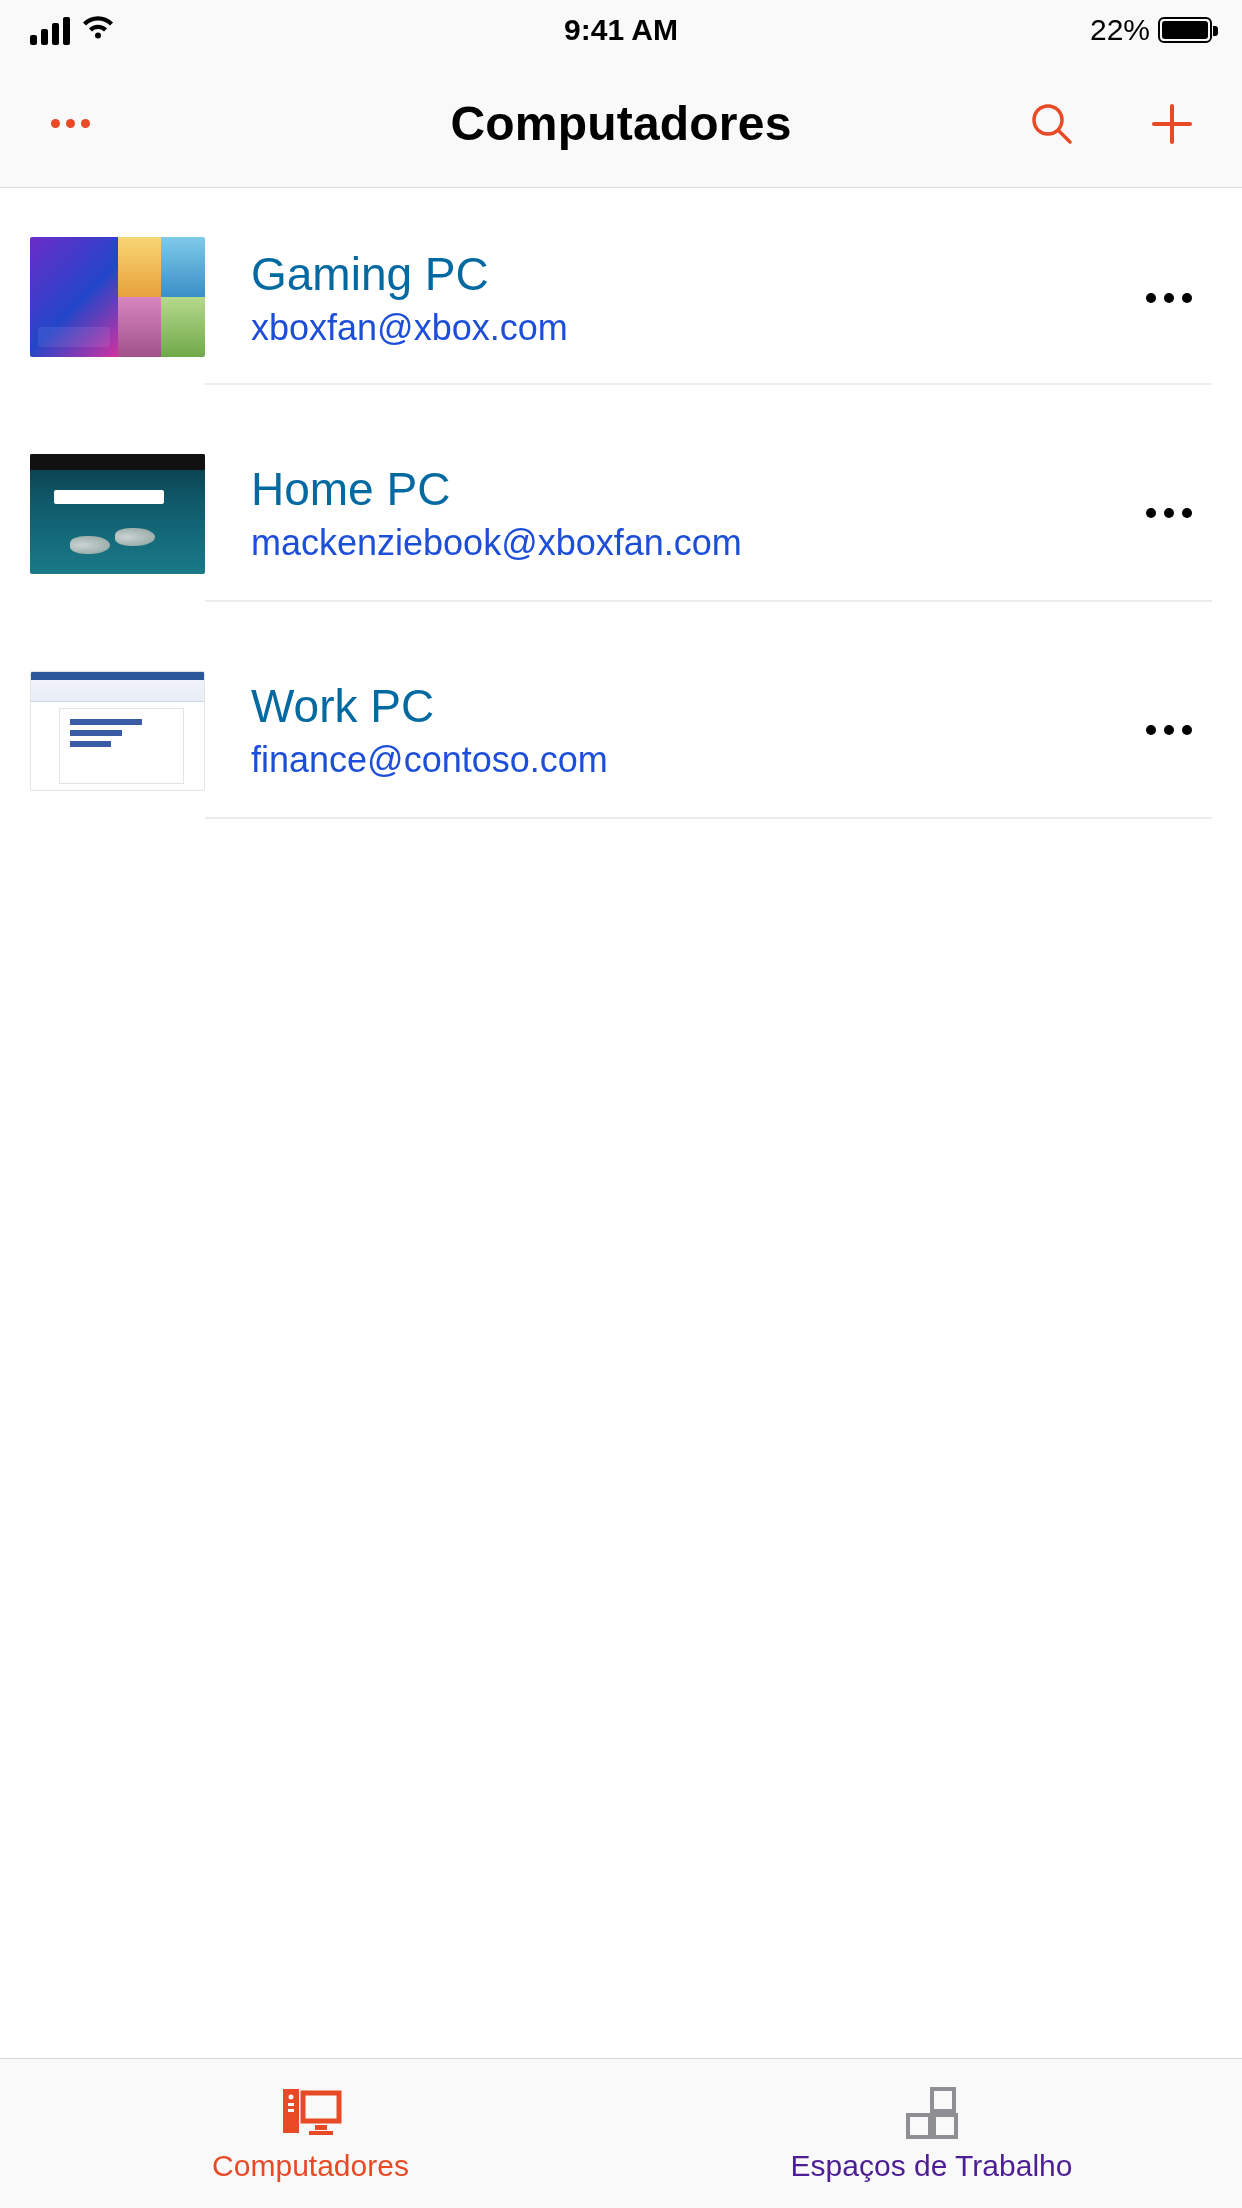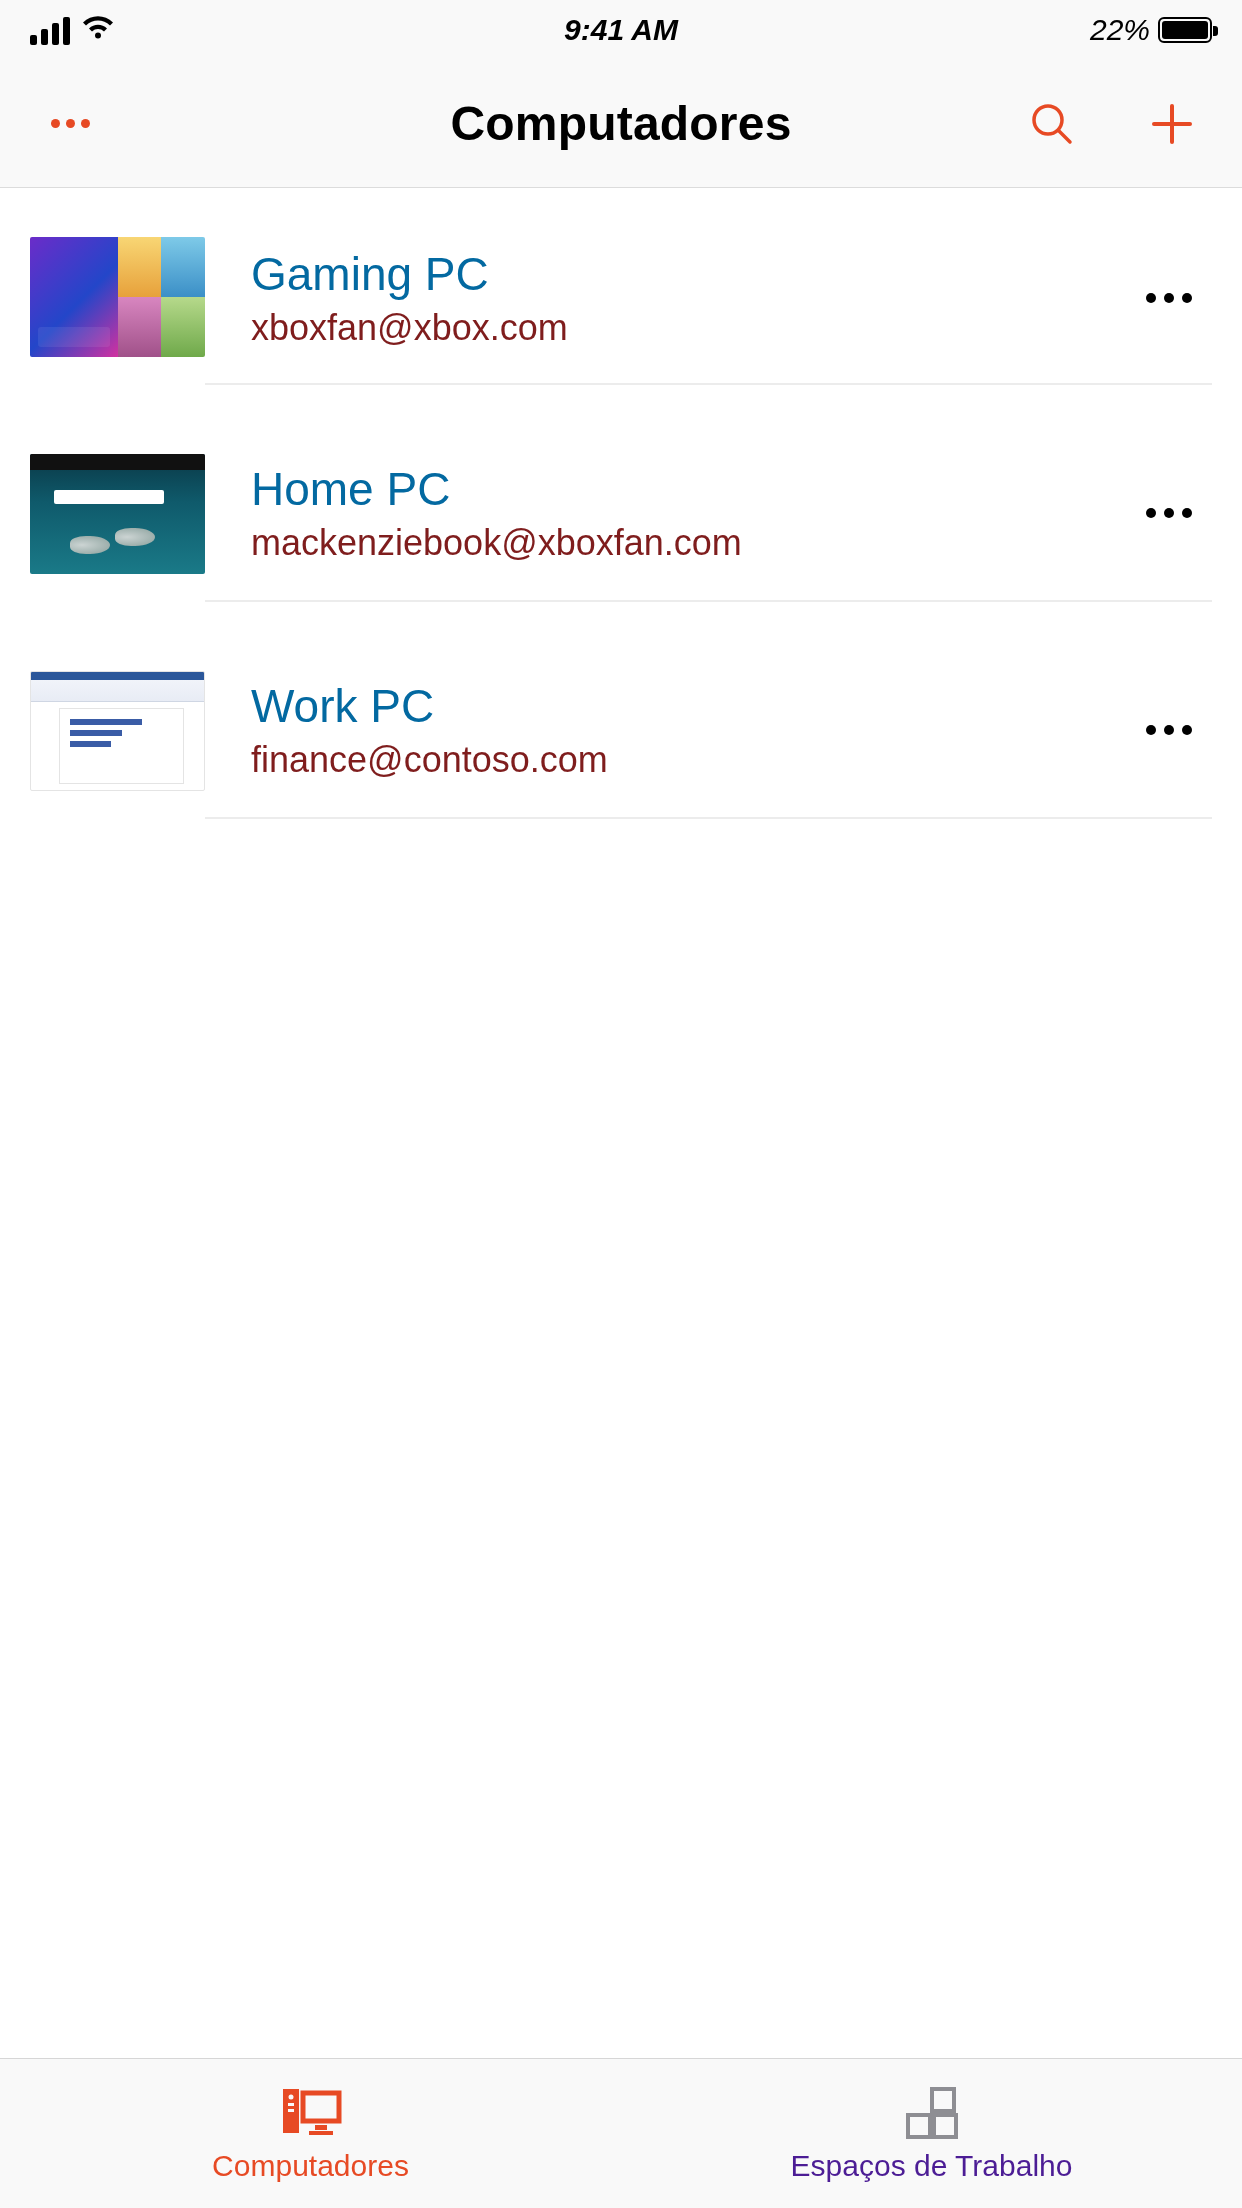--- a/index.html
+++ b/index.html
@@ -17,21 +17,20 @@
       flex-direction: column;
       overflow: hidden;
     }
     .status-bar {
       height: 60px;
       background: #f9f9f9;
       display: flex;
       align-items: center;
       justify-content: space-between;
       padding: 0 30px;
-      font-style: italic;
     }
     .status-left {
       display: flex;
       align-items: center;
       gap: 10px;
     }
     .signal-bars {
       display: flex;
       align-items: flex-end;
       gap: 4px;
@@ -251,21 +250,21 @@
     }
     .list-row:first-child .row-body { padding-top:4px; }
     .row-text .title {
       font-size: 46px;
       color:#0369a1;
       font-weight:400;
       margin-bottom:6px;
     }
     .row-text .subtitle {
       font-size: 36px;
-      color:#7f1d1d;
+      color:#1d4ed8;
       font-weight:400;
     }
     .row-more {
       display:flex;
       gap:8px;
       padding:20px 10px;
     }
     .row-more span{
       width:10px;
       height:10px;

